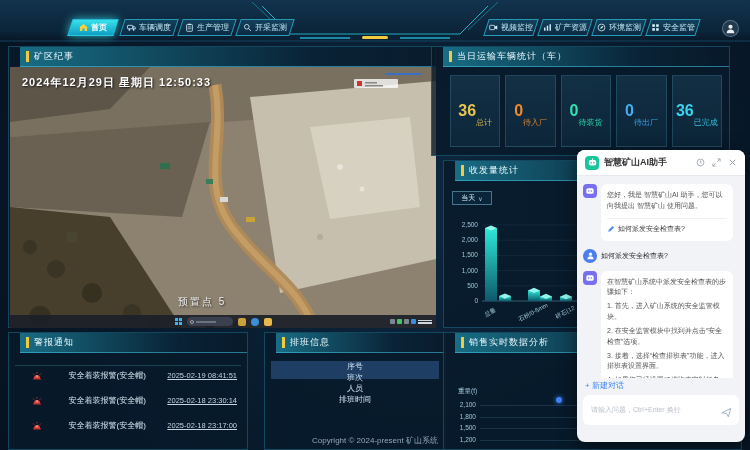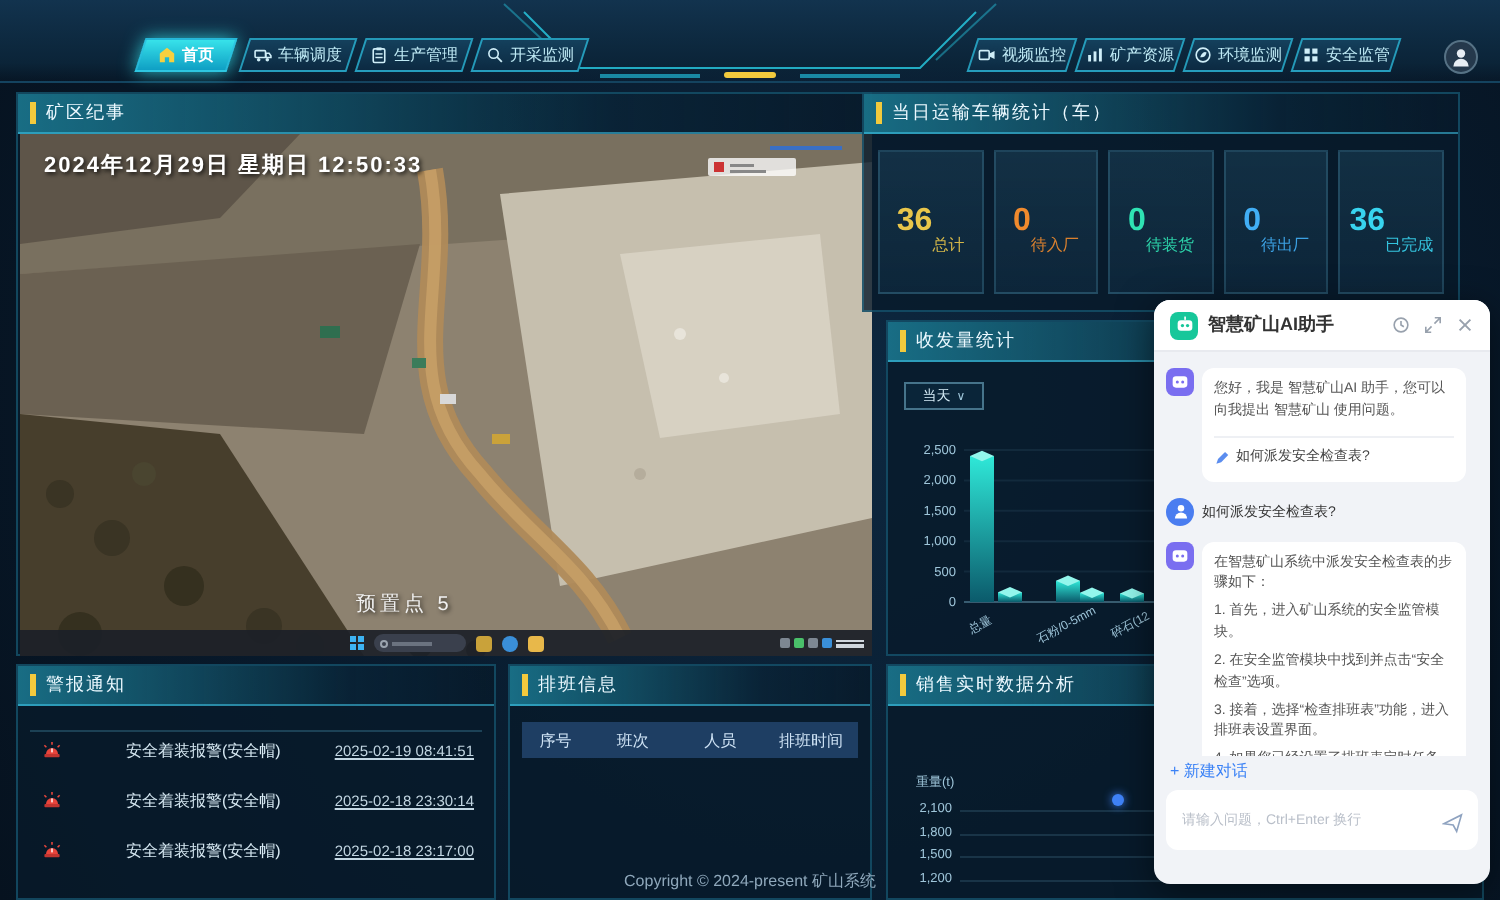--- a/index.html
+++ b/index.html
@@ -21,21 +21,21 @@
     justify-content:center; gap:3px; border:1px solid rgba(44,190,222,.75);
     background:linear-gradient(180deg,#14405c,#0c2a42); transform:skewX(-18deg); cursor:pointer; }
   .tab > * { transform:skewX(18deg); display:flex; align-items:center; }
   .tab .lbl { font-size:8px; color:#bfeaf5; white-space:nowrap; }
   .tab.active { background:linear-gradient(180deg,#37e2ea,#0f9fc4); box-shadow:0 0 9px rgba(53,224,232,.8); }
   .tab.active .lbl { color:#fff; font-weight:bold; }
   .user-avatar { position:absolute; top:20px; left:722px; width:17px; height:17px; border-radius:50%;
     background:#25394c; display:flex; align-items:center; justify-content:center; cursor:pointer;
     border:1px solid rgba(160,200,220,.4); }
   
-  .panel { position:absolute; background:rgba(7,26,42,.8); border:1px solid rgba(36,140,175,.4); }
+  .panel { position:absolute; background:rgba(7,26,42,.8); border:1px solid rgba(36,140,175,.4);padding-left:11px; }
   .phead { height:20px; display:flex; align-items:center; padding-left:6px;
     background:linear-gradient(90deg, rgba(26,118,142,.9), rgba(16,70,100,.18) 70%, rgba(16,70,100,0));
     border-bottom:1px solid rgba(64,200,235,.55); }
   .pbar { width:3px; height:11px; background:#f2ca3d; margin-right:5px; }
   .ptitle { font-size:9px; color:#ecf9ff; letter-spacing:1px; }
   
   .vid { position:absolute; left:1px; top:20px; width:426px; height:261px; overflow:hidden; }
   .vid-dt { position:absolute; left:12px; top:8px; font-size:11px; font-weight:bold; color:#fff;
     text-shadow:1px 1px 2px rgba(0,0,0,.8); letter-spacing:1px; }
   .vid-preset { position:absolute; left:168px; top:228px; font-size:10px; color:#f0f0f0;
@@ -66,21 +66,21 @@
     font-size:7px; color:#d5ecf6; cursor:pointer; }
   .drop .chev { font-size:6px; color:#9fc6da; }
   
   .alarm-list { padding-top:10px; }
   .alarm-row { height:25px; display:flex; align-items:center; padding:0 10px 0 12px; cursor:pointer; }
   .alarm-row .al { font-size:8px; color:#d6e8f2; margin-left:5px; flex:1; }
   .alarm-row .at { font-size:7.5px; color:#c2d6e2;text-decoration:underline; }
   .subline { position:absolute; left:6px; right:6px; top:32px; height:1px; background:rgba(80,160,190,.3); }
   
   .sched-head { position:absolute; left:6px; right:6px; top:28px; height:18px; background:#1e3e63;
-    display:flex; align-items:center; }
+    display:flex; align-items:center;flex-direction:column; }
   .sched-head .c { font-size:8px; color:#cfe3f5; text-align:center; }
   
   .sales-body { position:absolute; inset:20px 0 0 0; }
   .unit { position:absolute; left:14px; top:34px; font-size:6.5px; color:#9fc6da; }
   .ytick { position:absolute; width:26px; text-align:right; font-size:6.5px; color:#9fc6da; }
   .gline { position:absolute; left:36px; right:8px; height:1px; background:rgba(110,170,200,.18); }
   .legend-dot { position:absolute; left:112px; top:44px; width:6px; height:6px; border-radius:50%;
     background:#3f82f7; box-shadow:0 0 5px #3f82f7; }
   
   .footer { position:absolute; left:0; right:0; bottom:4px; text-align:center; font-size:8px;
@@ -397,21 +397,21 @@
             <line x1="1.2" y1="2.6" x2="2.2" y2="3.6" stroke="#e8453c" stroke-width="0.8"></line>
             <line x1="8.8" y1="2.6" x2="7.8" y2="3.6" stroke="#e8453c" stroke-width="0.8"></line>
             <line x1="5" y1="1" x2="5" y2="2.4" stroke="#e8453c" stroke-width="0.8"></line>
           </svg></span>
         <span class="al">安全着装报警(安全帽)</span>
         <span class="at">2025-02-18 23:17:00</span>
       </div>
     </div>
 </div>
 
-<div class="panel" style="left:254px; top:332px; width:182px; height:118px;">
+<div class="panel" style="left:264px; top:332px; width:182px; height:118px;">
   <div class="phead">
       <span class="pbar"></span>
     <span class="ptitle">排班信息</span>
     </div>
   <div class="sched-head" id="schedhead">
       <div class="c" style="width: 20%;">序号</div>
       <div class="c" style="width: 26%;">班次</div>
       <div class="c" style="width: 26%;">人员</div>
       <div class="c" style="width: 28%;">排班时间</div>
     </div>

